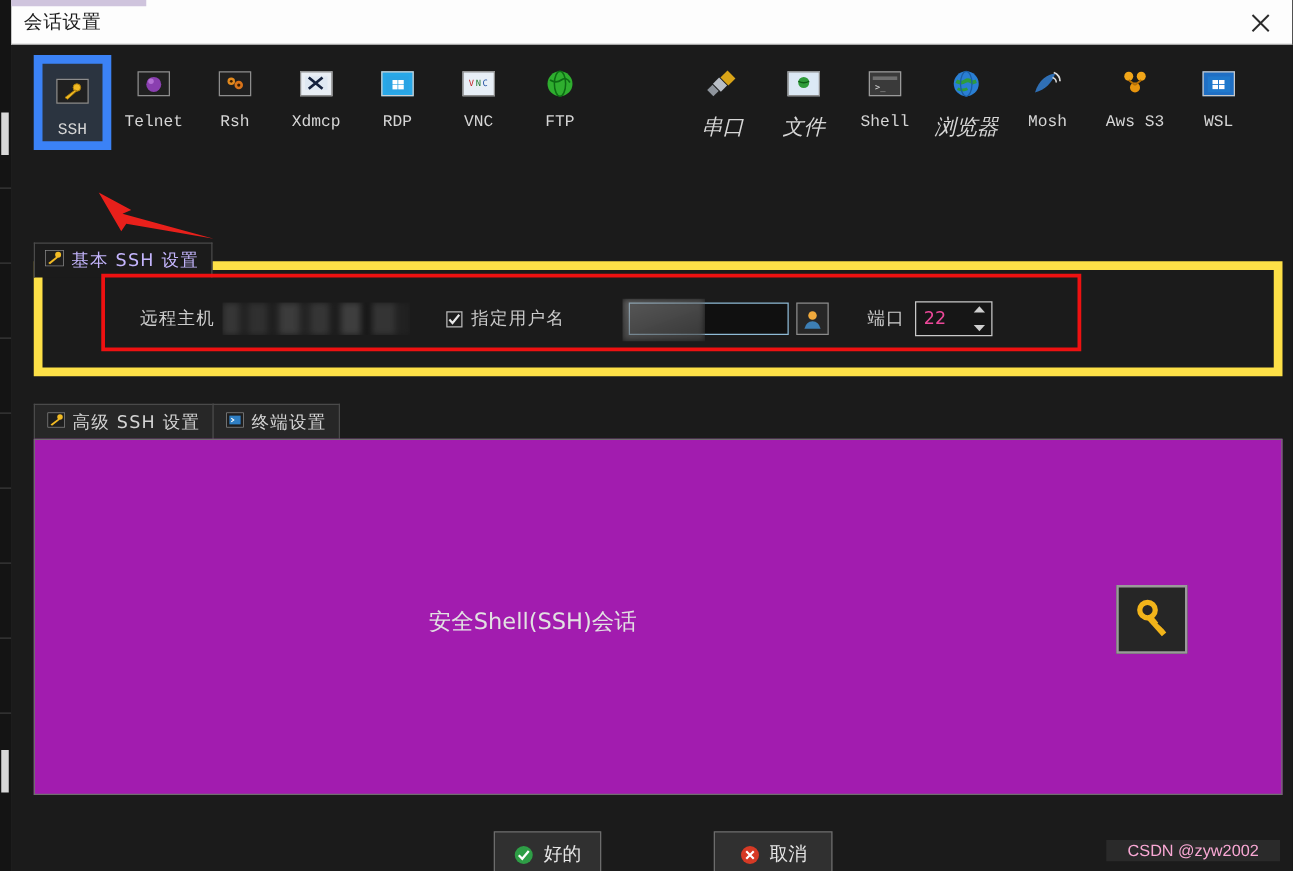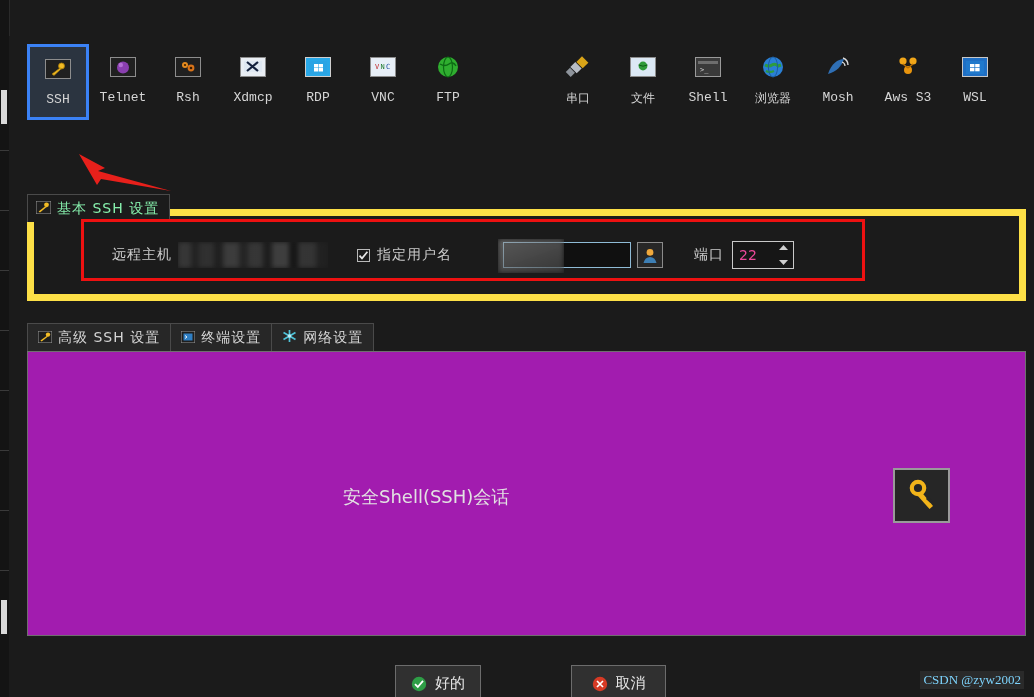--- a/index.html
+++ b/index.html
@@ -30,40 +30,40 @@
   .titlebar .tb-close svg{display:block;}
 
   
   .dark-body{position:absolute;left:9px;top:36px;width:1025px;height:661px;background:#1b1b1b;}
 
   
   .proto-bar{position:absolute;left:8px;top:8px;width:1008px;height:76px;}
   .proto{position:absolute;top:0;width:62px;height:76px;
     display:flex;flex-direction:column;align-items:center;justify-content:flex-start;
     padding-top:9px;box-sizing:border-box;cursor:pointer;}
-  .proto.selected{background:#2b3440;border:3px solid #3b82f6;padding-top:8px;}
+  .proto.selected{background:#2b3440;border:7px solid #3b82f6;padding-top:8px;}
   .proto .ico{width:28px;height:28px;display:flex;align-items:center;justify-content:center;}
   .proto .lbl{margin-top:9px;font-size:13px;color:#d6d6d6;
     font-family:"Liberation Mono","DejaVu Sans Mono",monospace;white-space:nowrap;}
-  .proto .lbl.cjk{font-family:"DejaVu Sans",sans-serif;font-size:12px;}
+  .proto .lbl.cjk{font-family:"DejaVu Sans",sans-serif;font-size:17px;font-style:italic;}
 
   
   .fr{width:26px;height:20px;border:1px solid #8d8d8d;background:#202020;
     display:flex;align-items:center;justify-content:center;box-sizing:border-box;}
 
   
   .red-arrow{position:absolute;left:66px;top:112px;width:100px;height:46px;pointer-events:none;}
 
   
   .groupbox{position:absolute;left:18px;top:173px;width:999px;height:92px;
     border:7px solid #fde047;box-sizing:border-box;background:#1b1b1b;}
   .gb-tab{position:absolute;left:18px;top:158px;height:28px;background:#1b1b1b;
     border:1px solid #4a4a4a;border-bottom:none;box-sizing:border-box;
     display:flex;align-items:center;gap:6px;padding:0 10px 0 8px;}
-  .gb-tab .t{font-size:14px;color:#86efac;font-family:"DejaVu Sans",sans-serif;letter-spacing:1px;}
+  .gb-tab .t{font-size:14px;color:#c4b5fd;font-family:"DejaVu Sans",sans-serif;letter-spacing:1px;}
 
   .row{position:absolute;left:0;top:0;width:100%;height:100%;display:flex;align-items:center;}
   .lbl-cn{font-size:14px;color:#cccccc;font-family:"DejaVu Sans",sans-serif;letter-spacing:1px;}
 
   .blurfield{position:relative;height:26px;border:none;overflow:hidden;}
   .blurfield .mosaic{position:absolute;inset:0;
      background:
        linear-gradient(90deg,
          rgba(120,120,120,.30) 0 9%, rgba(40,40,40,.55) 9% 14%,
          rgba(110,110,110,.26) 14% 24%, rgba(35,35,35,.5) 24% 30%,
@@ -106,41 +106,51 @@
     border:2px solid #9a9a9a;background:#262626;display:flex;align-items:center;justify-content:center;
     box-sizing:border-box;}
 
   
   .btn{position:absolute;top:629px;height:37px;border:1px solid #6c6c6c;background:#303030;
     display:flex;align-items:center;justify-content:center;gap:8px;box-sizing:border-box;cursor:pointer;}
   .btn .t{font-size:15px;color:#e6e6e6;font-family:"DejaVu Sans",sans-serif;}
   #btn-ok{left:386px;width:86px;}
   #btn-cancel{left:562px;width:95px;}
 
-  .watermark{position:absolute;right:10px;bottom:8px;font-size:13px;color:#7dd3fc;
-    font-family:Liberation Serif, serif;background:rgba(55,55,55,.55);padding:1px 3px;}
+  .watermark{position:absolute;right:10px;bottom:8px;font-size:13px;color:#f9a8d4;
+    font-family:Liberation Sans, sans-serif;background:rgba(55,55,55,.55);padding:1px 17px;}
 </style>
 </head>
 <body>
 
 <div id="app">
 
   <div class="left-sliver">
     <div class="nub a"></div>
     <div class="nub b"></div>
     <div class="tick" style="top:150px"></div>
     <div class="tick" style="top:210px"></div>
     <div class="tick" style="top:270px"></div>
     <div class="tick" style="top:330px"></div>
     <div class="tick" style="top:390px"></div>
     <div class="tick" style="top:450px"></div>
     <div class="tick" style="top:510px"></div>
     <div class="tick" style="top:570px"></div>
   </div>
 
+  <div class="titlebar">
+    <div class="accent"></div>
+    <div class="tb-title">会话设置</div>
+    <div class="tb-close">
+      <svg width="17" height="17" viewBox="0 0 17 17">
+        <line x1="2" y1="2" x2="15" y2="15" stroke="#2b2b2b" stroke-width="1.6"></line>
+        <line x1="15" y1="2" x2="2" y2="15" stroke="#2b2b2b" stroke-width="1.6"></line>
+      </svg>
+    </div>
+  </div>
 
   <div class="dark-body">
 
     <div class="proto-bar">
 
       <div class="proto selected" style="left:10px">
         <span class="ico">
           <span class="fr">
             <svg width="18" height="14" viewBox="0 0 18 14">
               <circle cx="12.5" cy="4" r="3" fill="#f2bb24" stroke="#a97c08" stroke-width=".8"></circle>
@@ -386,33 +396,20 @@
       <div class="tab">
         <span>
           <svg width="14" height="12" viewBox="0 0 14 12">
             <rect x="0" y="0" width="14" height="12" fill="#1e1e1e" stroke="#9a9a9a"></rect>
             <rect x="2.5" y="2.5" width="9" height="7" fill="#2f7fc4"></rect>
             <path d="M4 4.5 L6 6 L4 7.5" stroke="#ffffff" stroke-width=".9" fill="none"></path>
           </svg>
         </span>
         <span class="t">终端设置</span>
       </div>
-      <div class="tab">
-        <span>
-          <svg width="15" height="14" viewBox="0 0 15 14">
-            <g stroke="#4fc3d9" stroke-width="1.7">
-              <line x1="7.5" y1="1" x2="7.5" y2="13"></line>
-              <line x1="1.5" y1="3.5" x2="13.5" y2="10.5"></line>
-              <line x1="1.5" y1="10.5" x2="13.5" y2="3.5"></line>
-            </g>
-            <circle cx="7.5" cy="7" r="1.8" fill="#bfeaf3"></circle>
-          </svg>
-        </span>
-        <span class="t">网络设置</span>
-      </div>
     </div>
 
     <div class="tabpanel">
       <div class="panel-text">安全Shell(SSH)会话</div>
       <div class="panel-key">
         <svg width="34" height="34" viewBox="0 0 34 34">
           <circle cx="13" cy="9" r="6.2" fill="none" stroke="#f2b41a" stroke-width="4.2"></circle>
           <circle cx="13" cy="9" r="2.1" fill="#262626"></circle>
           <path d="M16.5 13 L28 27 L24.5 30 L12 16 Z" fill="#f2b41a"></path>
           <rect x="21" y="19" width="6" height="3.2" fill="#262626" transform="rotate(42 24 21)"></rect>

